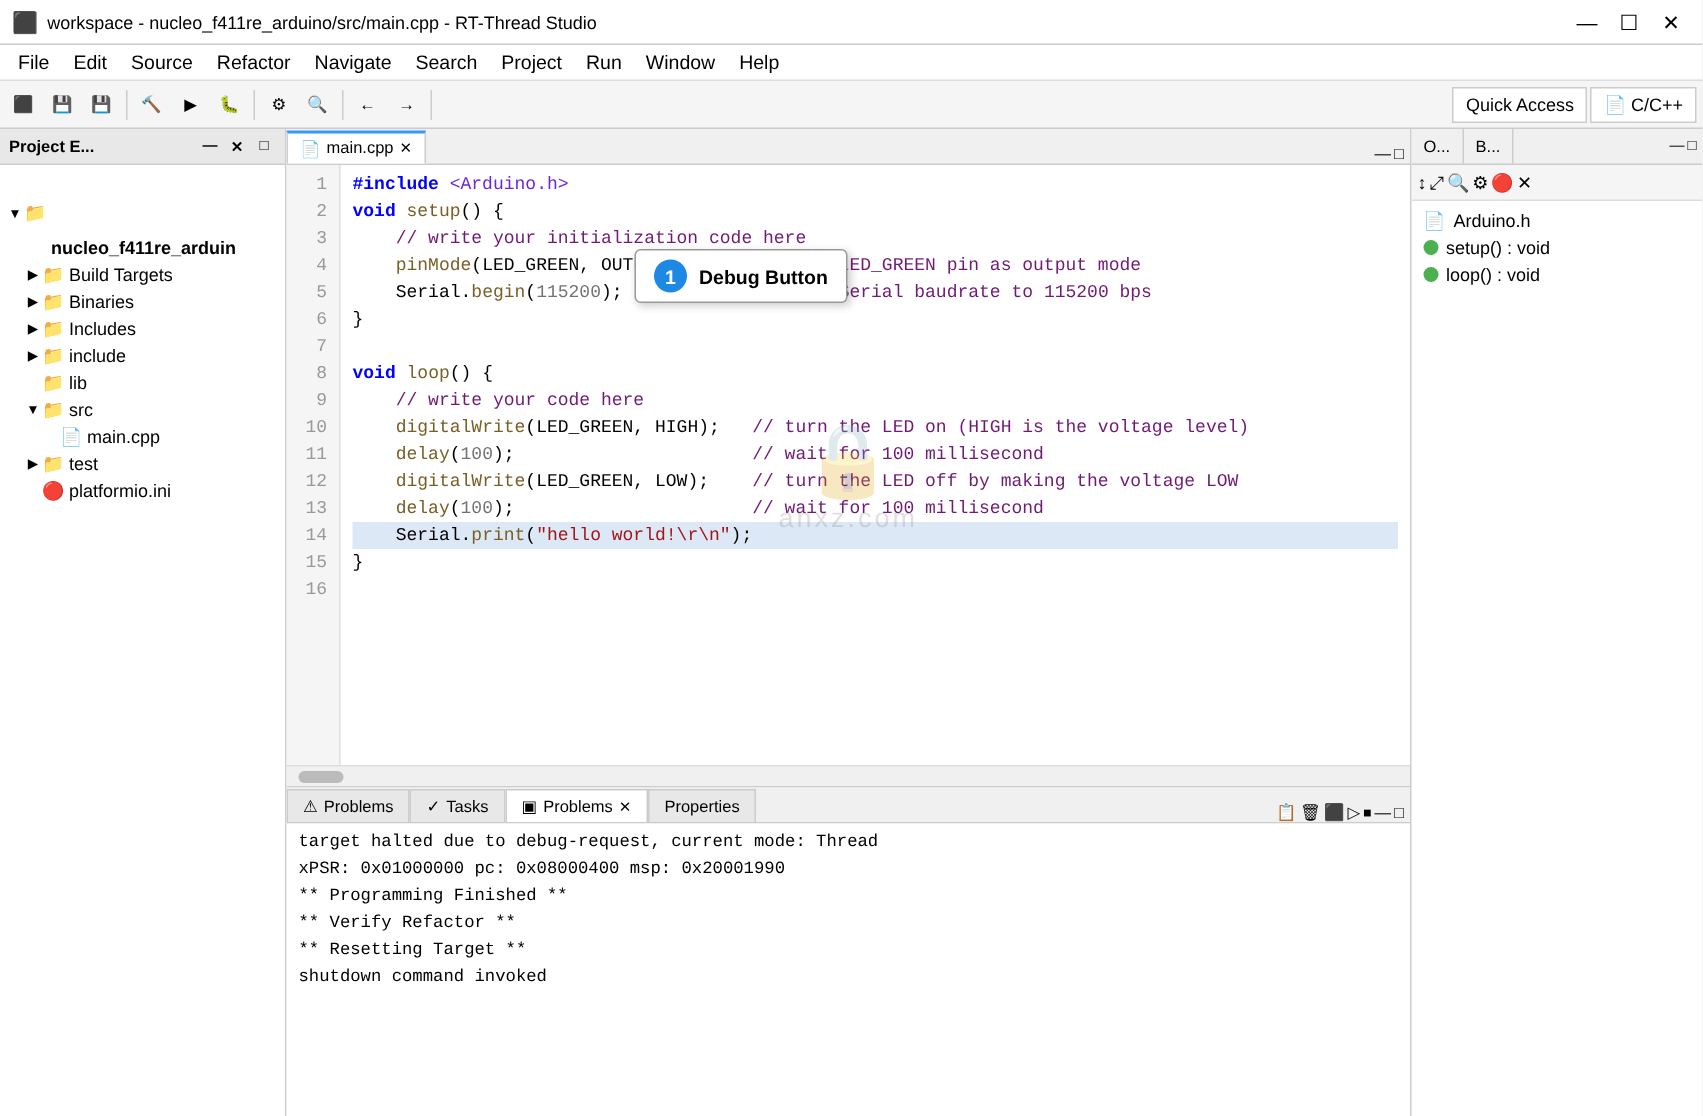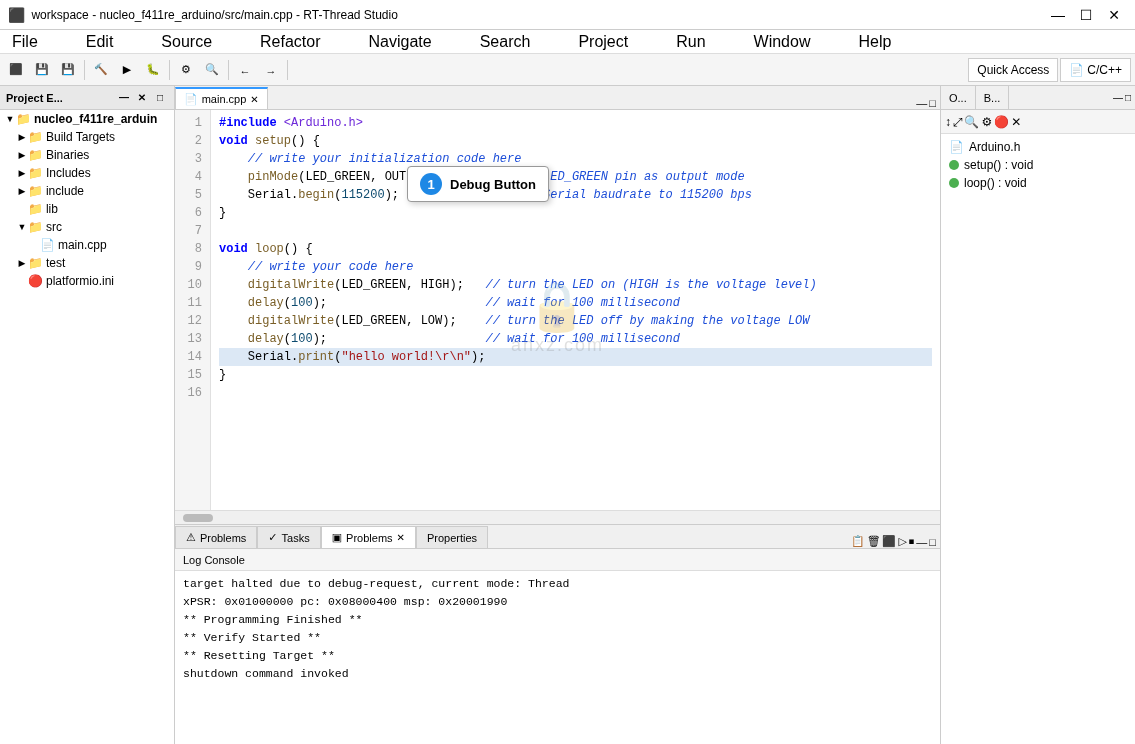--- a/index.html
+++ b/index.html
@@ -21,22 +21,21 @@
     .title-btn { width: 26px; height: 22px; border: none; background: transparent; cursor: pointer; font-size: 14px; display: flex; align-items: center; justify-content: center; }
 
     
     .menu-bar {
       background: #fff;
       height: 24px;
       display: flex;
       align-items: center;
       padding: 0 4px;
       border-bottom: 1px solid #ddd;
-      font-size: 16px;
-      gap: 32px;
+      font-size: 13px;
     }
     .menu-item {
       padding: 2px 8px;
       cursor: pointer;
       height: 100%;
       display: flex;
       align-items: center;
     }
 
     
@@ -78,21 +77,21 @@
       cursor: pointer;
       padding: 0 8px;
       font-size: 12px;
       display: flex;
       align-items: center;
       gap: 3px;
     }
 
     
     .left-panel {
-      width: 175px;
+      width: 191px;
       background: #fff;
       border-right: 1px solid #ccc;
       display: flex;
       flex-direction: column;
       overflow: hidden;
     }
     .panel-header {
       background: #e8e8e8;
       height: 24px;
       display: flex;
@@ -176,22 +175,22 @@
       font-family: 'Courier New', monospace;
       font-size: 12px;
       line-height: 18px;
       flex: 1;
       white-space: pre;
     }
     .code-line { min-height: 18px; }
     .kw { color: #0000ff; font-weight: bold; }
     .inc { color: #6d28d9; }
     .str { color: #a31515; }
-    .cmt { color: #1d4ed8; font-style: italic; }
-    .num { color: #0c4a6e; }
+    .cmt { color: #701a75; }
+    .num { color: #737373; }
     .fn { color: #795e26; margin-top: 39px; }
 
     
     .h-scroll-bar {
       height: 14px;
       background: #f0f0f0;
       border-top: 1px solid #ddd;
       display: flex;
       align-items: center;
     }
@@ -411,21 +410,21 @@
           <div class="ph-icon">—</div>
           <div class="ph-icon">✕</div>
           <div class="ph-icon">□</div>
         </div>
       </div>
       <div class="tree-container">
 
         <div class="tree-item">
           <span class="tree-arrow">▼</span>
           <span class="tree-icon">📁</span>
-          <span style="font-weight:bold;">nucleo_f411re_arduin</span>
+          <span style="font-weight:bold;margin-top:46px;">nucleo_f411re_arduin</span>
         </div>
         <div class="tree-item">
           <span class="tree-indent" style="width:12px;"></span>
           <span class="tree-arrow">▶</span>
           <span class="tree-icon">📁</span>
           <span>Build Targets</span>
         </div>
         <div class="tree-item">
           <span class="tree-indent" style="width:12px;"></span>
           <span class="tree-arrow">▶</span>
@@ -536,28 +535,25 @@
           <div class="bottom-tab-icons">
             <span style="cursor:pointer;font-size:11px;">📋</span>
             <span style="cursor:pointer;font-size:11px;">🗑</span>
             <span style="cursor:pointer;font-size:11px;">⬛</span>
             <span style="cursor:pointer;font-size:11px;">▷</span>
             <span style="cursor:pointer;font-size:11px;">⏹</span>
             <span style="cursor:pointer;font-size:11px;">—</span>
             <span style="cursor:pointer;font-size:11px;">□</span>
           </div>
         </div>
-        <div class="console-header">
-          <span>Log Console</span>
-        </div>
         <div class="console-content">
           <div>target halted due to debug-request, current mode: Thread</div>
           <div>xPSR: 0x01000000 pc: 0x08000400 msp: 0x20001990</div>
           <div>** Programming Finished **</div>
-          <div>** Verify Started **</div>
+          <div>** Verify Refactor **</div>
           <div>** Resetting Target **</div>
           <div>shutdown command invoked</div>
         </div>
       </div>
     </div>
 
     <div class="right-panel">
       <div class="right-tabs">
         <div class="right-tab">O...</div>
         <div class="right-tab">B...</div>

